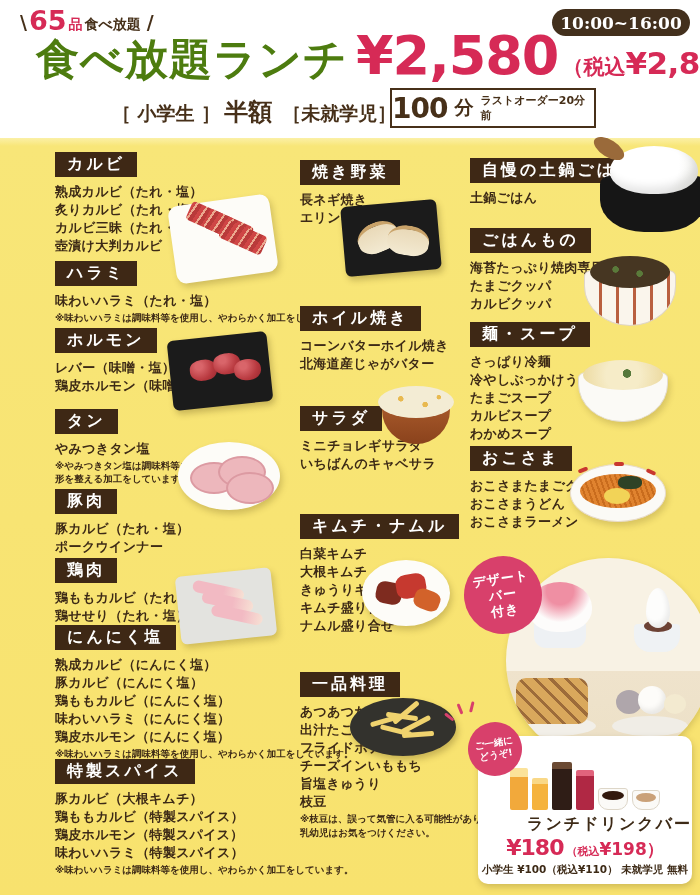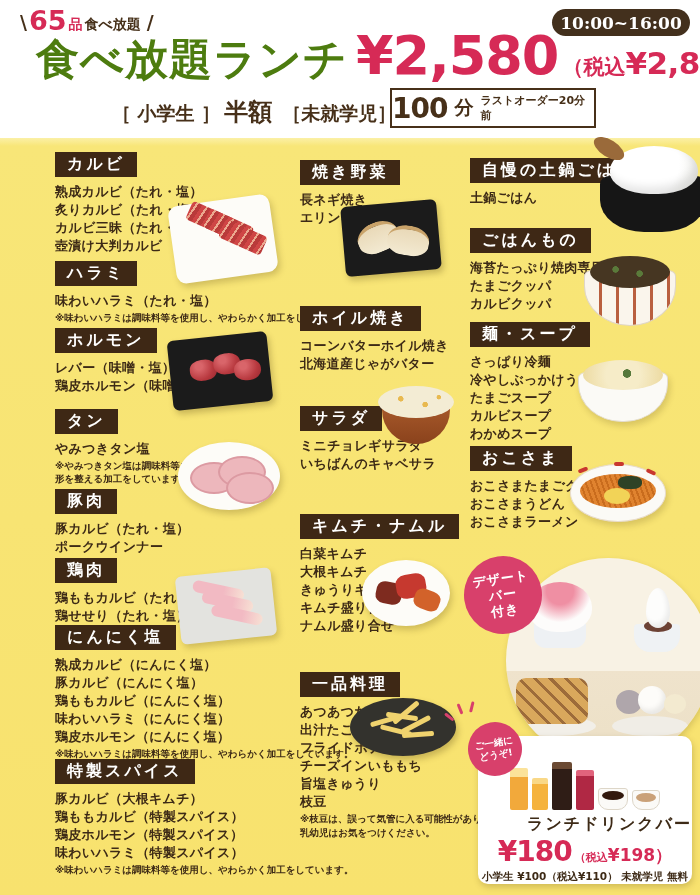--- a/index.html
+++ b/index.html
@@ -162,21 +162,21 @@
   .gl-oj { width:18px; height:42px; background:linear-gradient(180deg,#fbe29a 0 9px,#f2a93b 9px); }
   .gl-oj2 { width:16px; height:32px; background:linear-gradient(180deg,#f9d887 0 6px,#f5b33e 6px); }
   .gl-cola { width:20px; height:48px; background:linear-gradient(180deg,#6b4a33 0 7px,#2f1d16 7px); }
   .gl-red { width:18px; height:40px; background:linear-gradient(180deg,#e1637c 0 6px,#b02844 6px); }
   .cup { position:relative; width:30px; height:22px; background:#fbfaf7; border:1px solid #ddd6c8; border-radius:3px 3px 10px 10px; }
   .cup-in { position:absolute; top:2px; left:3px; right:3px; height:9px; border-radius:50%; }
   .cup-dark .cup-in { background:#32190e; }
   .cup-tan { width:28px; height:20px; } .cup-tan .cup-in { background:#caa178; }
   .drink-title { text-align:right; font-size:16px; font-weight:bold; letter-spacing:2px; color:#3d2a16; margin-top:4px; }
   .drink-price-row { display:flex; align-items:baseline; justify-content:center; }
-  .dp { font-size:28px; font-weight:bold; color:#d62a56; letter-spacing:-1px; }
+  .dp { font-size:22px; font-weight:bold; color:#d62a56; letter-spacing:-1px; }
   .dpt-label { font-size:11px; font-weight:bold; color:#d62a56; margin-left:3px; }
   .dpt-val { font-size:17px; font-weight:bold; color:#d62a56; }
   .drink-sub { text-align:center; font-size:10.5px; font-weight:bold; color:#3d2a16; margin-top:2px; }
 </style>
 </head>
 <body>
 
 <div class="page">
   <div class="yellow-bg"></div>
 

